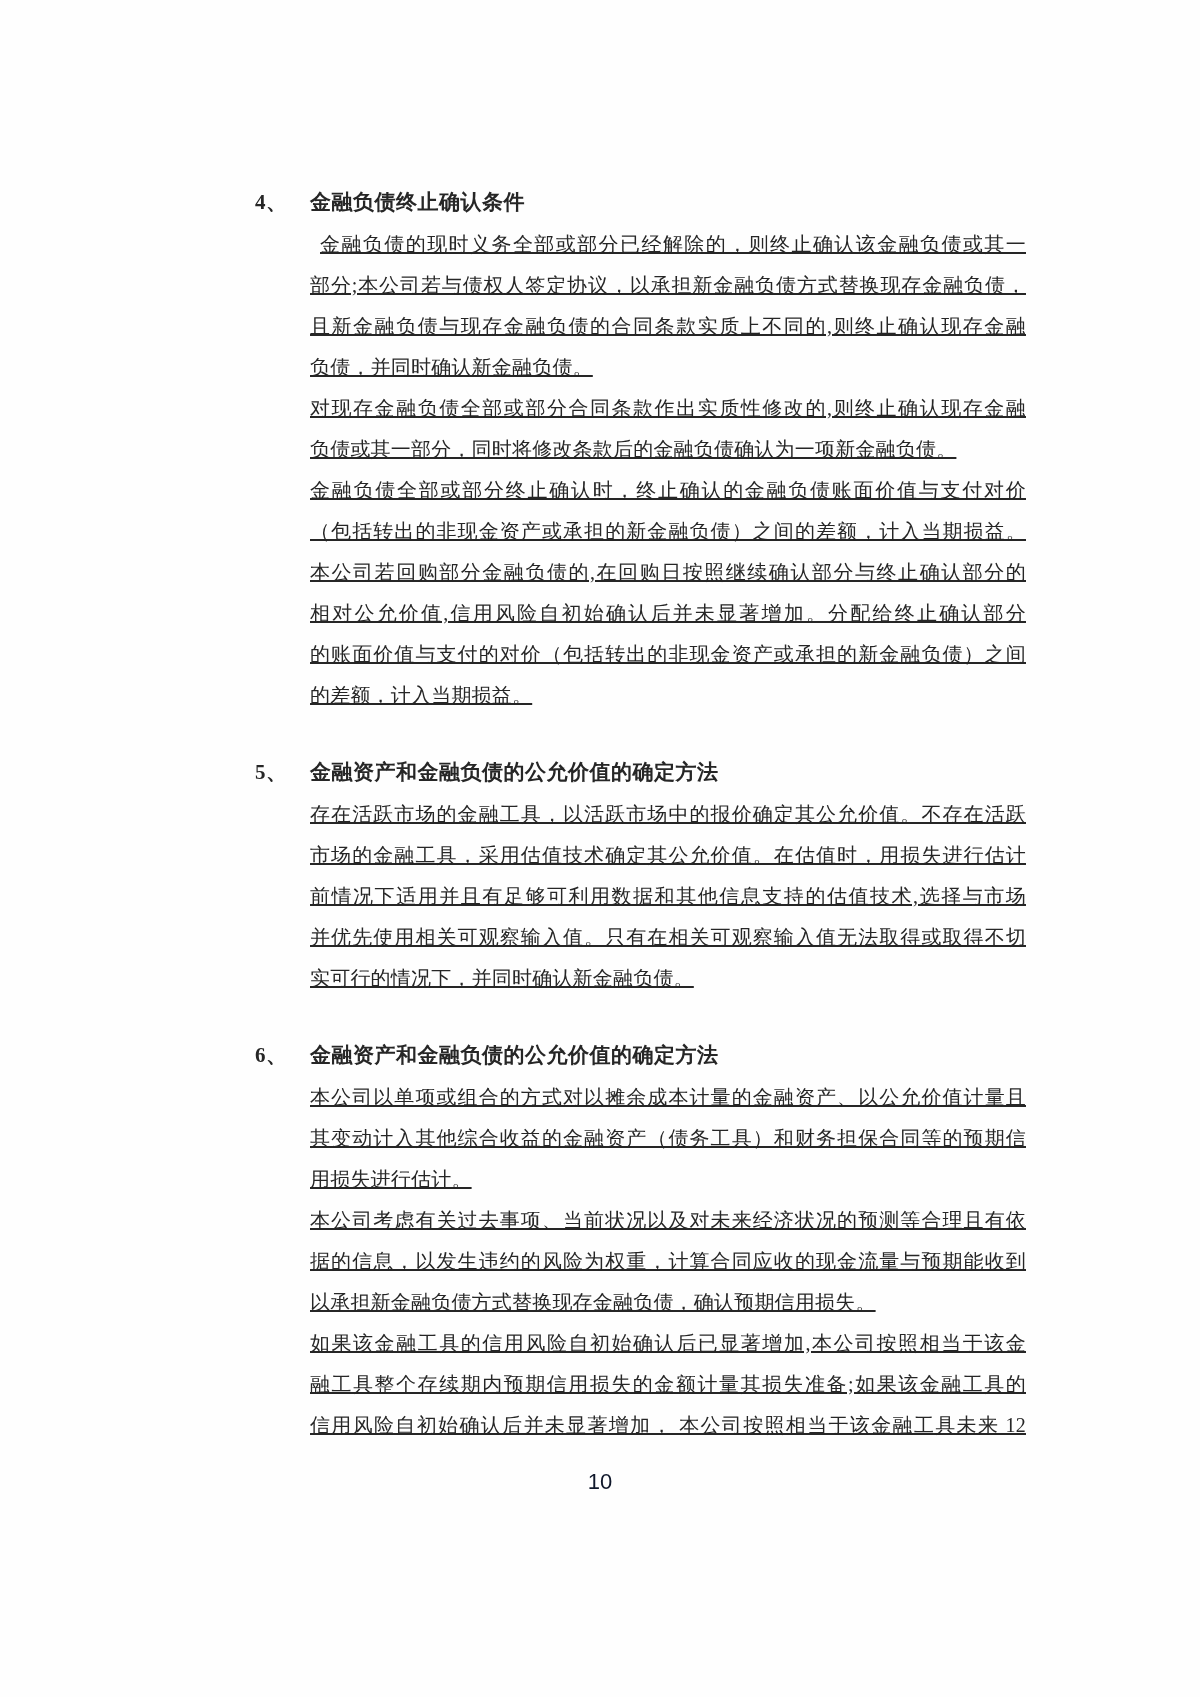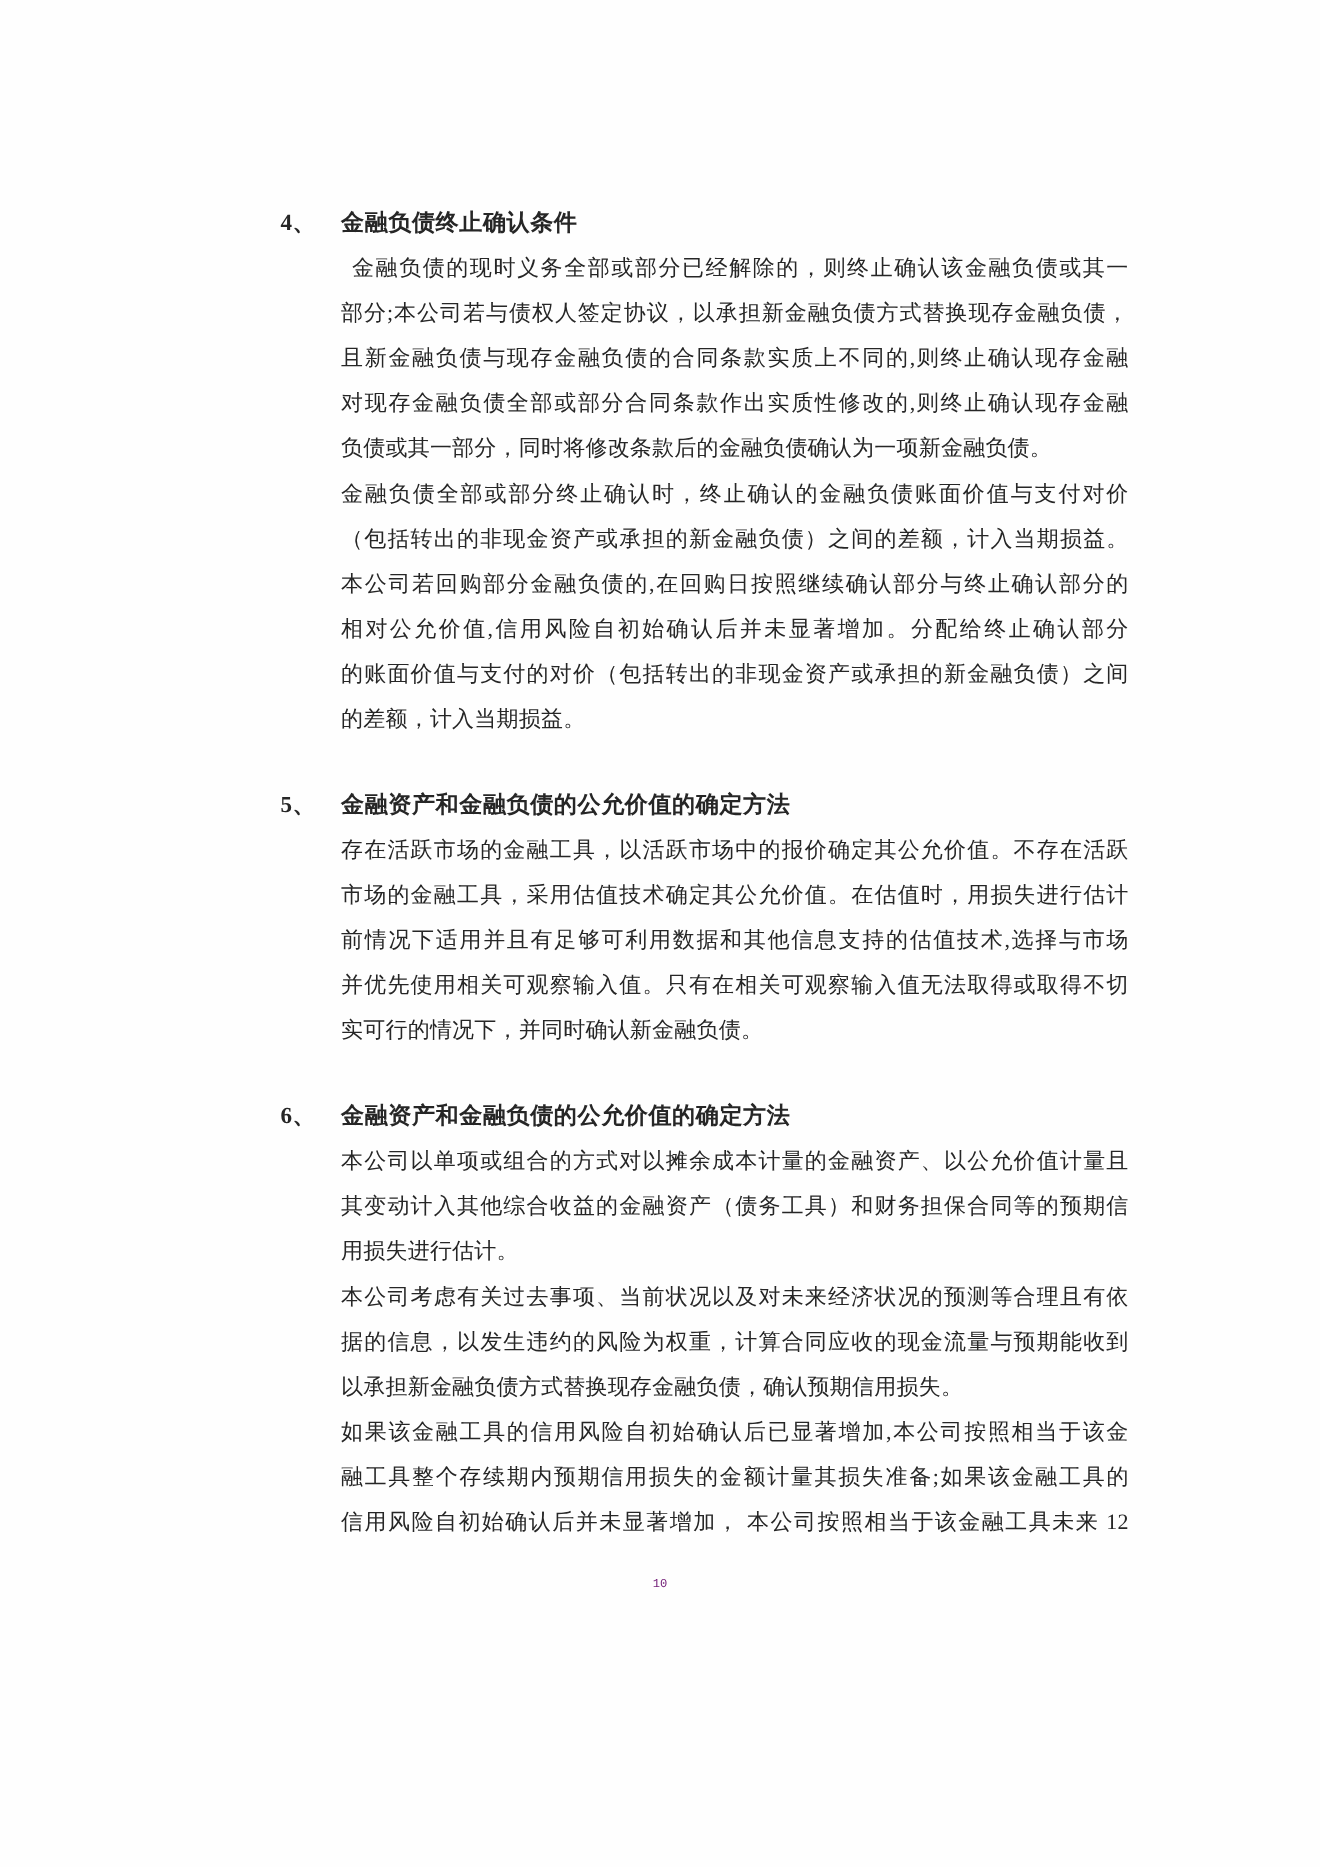--- a/index.html
+++ b/index.html
@@ -43,50 +43,52 @@
     margin-left: 310px;
     width: 716px;
     font-size: 20px;
   }
   .line {
     line-height: 41px;
     height: 41px;
     text-align: justify;
     text-align-last: justify;
     letter-spacing: 0.2px;
+    text-decoration: underline;
   }
   .line.last {
     text-align-last: left;
   }
   .line.indent {
     padding-left: 10px;
   }
   .page-number {
     margin-top: 24px;
     text-align: center;
-    font-family: Liberation Mono, monospace;
-    font-size: 11px;
+    font-family: Liberation Sans, sans-serif;
+    font-size: 22px;
     line-height: 24px;
-    color: #701a75;
+    color: #0f172a;
   }
 </style>
 </head>
 <body>
 
 <div class="page">
   <div class="content">
       <div class="section">
         <div class="heading">
           <span class="num">4、</span>
           <span class="title">金融负债终止确认条件</span>
         </div>
         <div class="para">
           <div class="line indent">金融负债的现时义务全部或部分已经解除的，则终止确认该金融负债或其一</div>
           <div class="line">部分;本公司若与债权人签定协议，以承担新金融负债方式替换现存金融负债，</div>
           <div class="line">且新金融负债与现存金融负债的合同条款实质上不同的,则终止确认现存金融</div>
+          <div class="line last">负债，并同时确认新金融负债。</div>
         </div>
         <div class="para">
           <div class="line">对现存金融负债全部或部分合同条款作出实质性修改的,则终止确认现存金融</div>
           <div class="line last">负债或其一部分，同时将修改条款后的金融负债确认为一项新金融负债。</div>
         </div>
         <div class="para">
           <div class="line">金融负债全部或部分终止确认时，终止确认的金融负债账面价值与支付对价</div>
           <div class="line">（包括转出的非现金资产或承担的新金融负债）之间的差额，计入当期损益。</div>
           <div class="line">本公司若回购部分金融负债的,在回购日按照继续确认部分与终止确认部分的</div>
           <div class="line">相对公允价值,信用风险自初始确认后并未显著增加。分配给终止确认部分</div>

